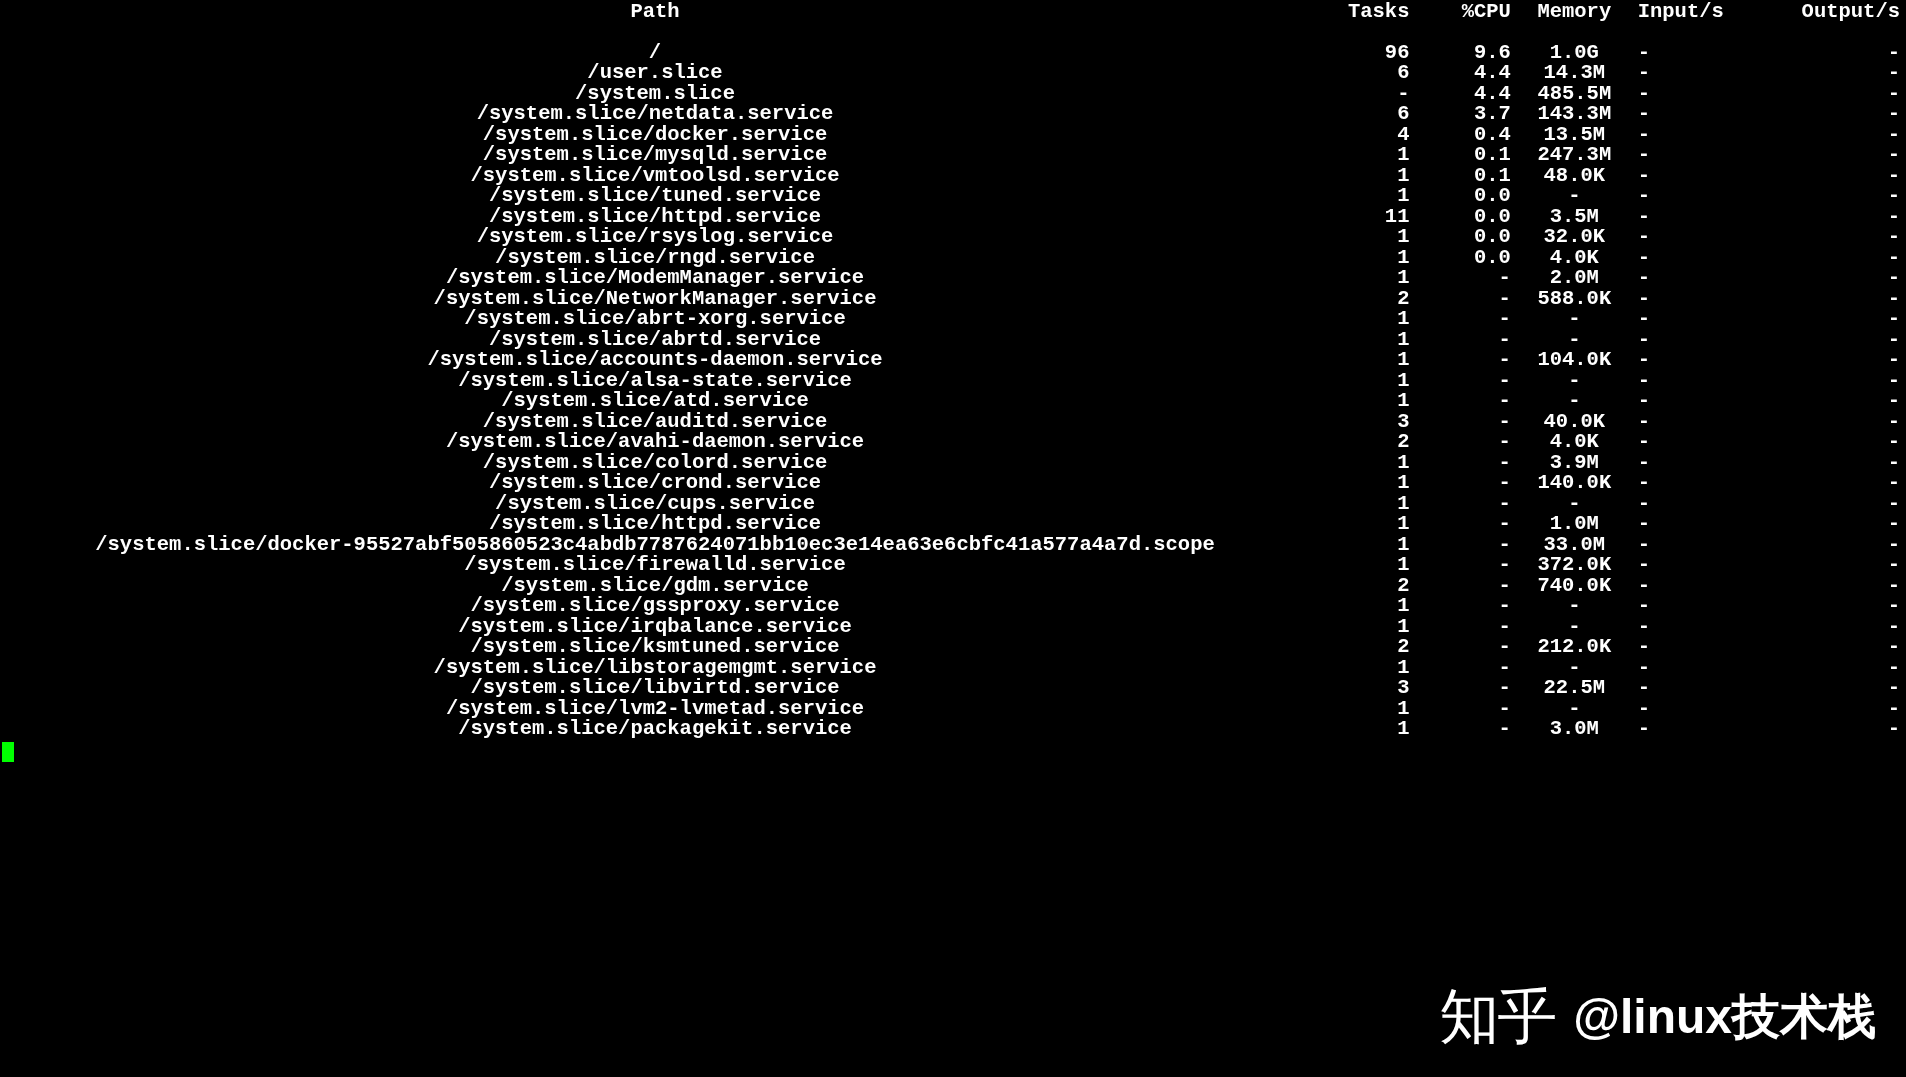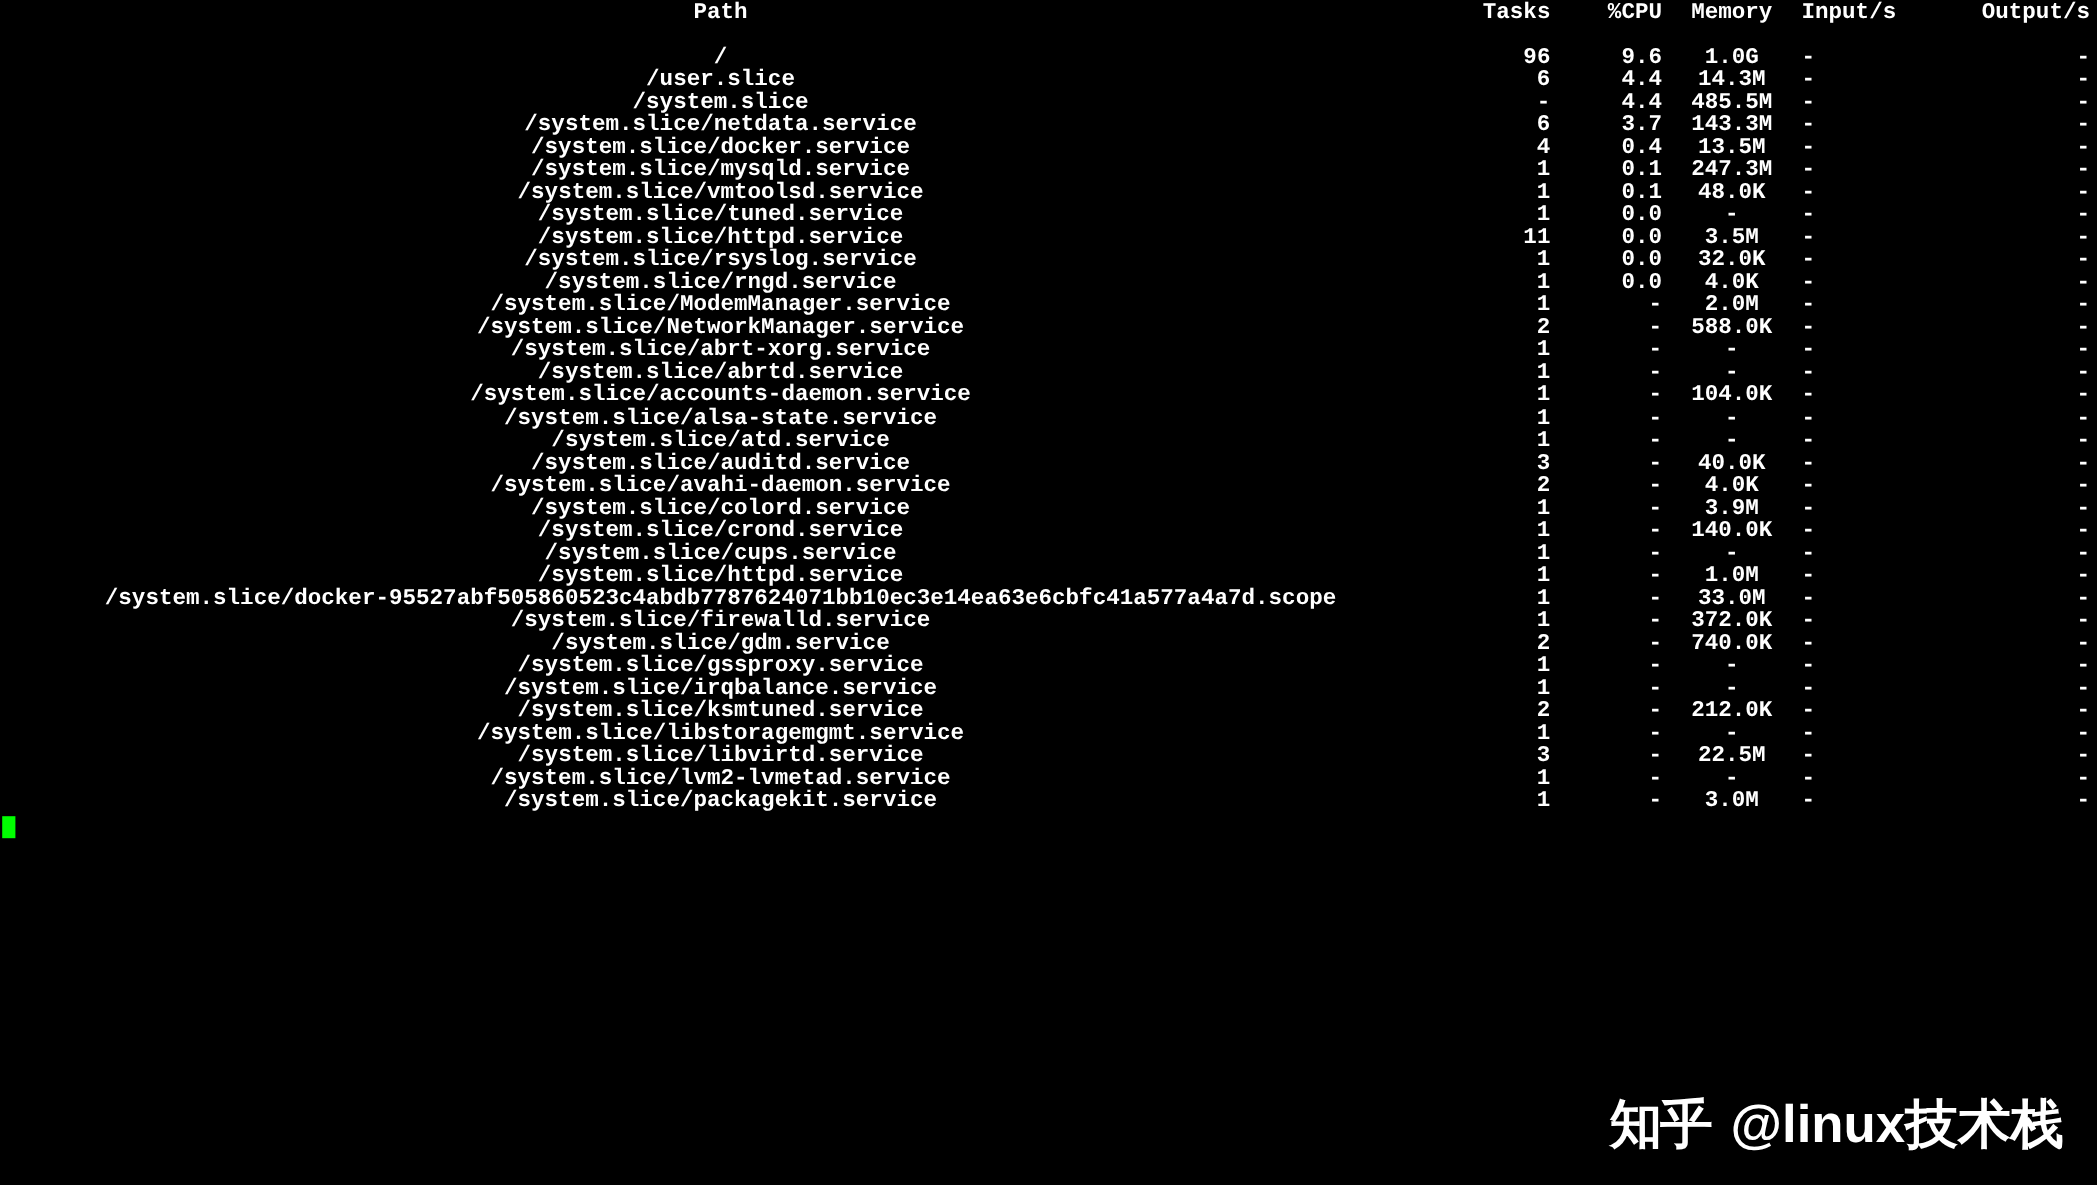--- a/index.html
+++ b/index.html
@@ -50,22 +50,22 @@
       color: #fff;
       font-family: sans-serif;
       font-size: 48px;
       font-weight: bold;
       display: flex;
       align-items: center;
       gap: 18px;
     }
     .zhihu-logo {
       font-family: sans-serif;
-      font-size: 48px;
-      font-weight: bold;
+      font-size: 60px;
+      font-weight: normal;
       letter-spacing: -2px;
     }
     .watermark-text {
       font-family: sans-serif;
       font-size: 48px;
       font-weight: bold;
     }
   </style>
 </head>
 <body>

